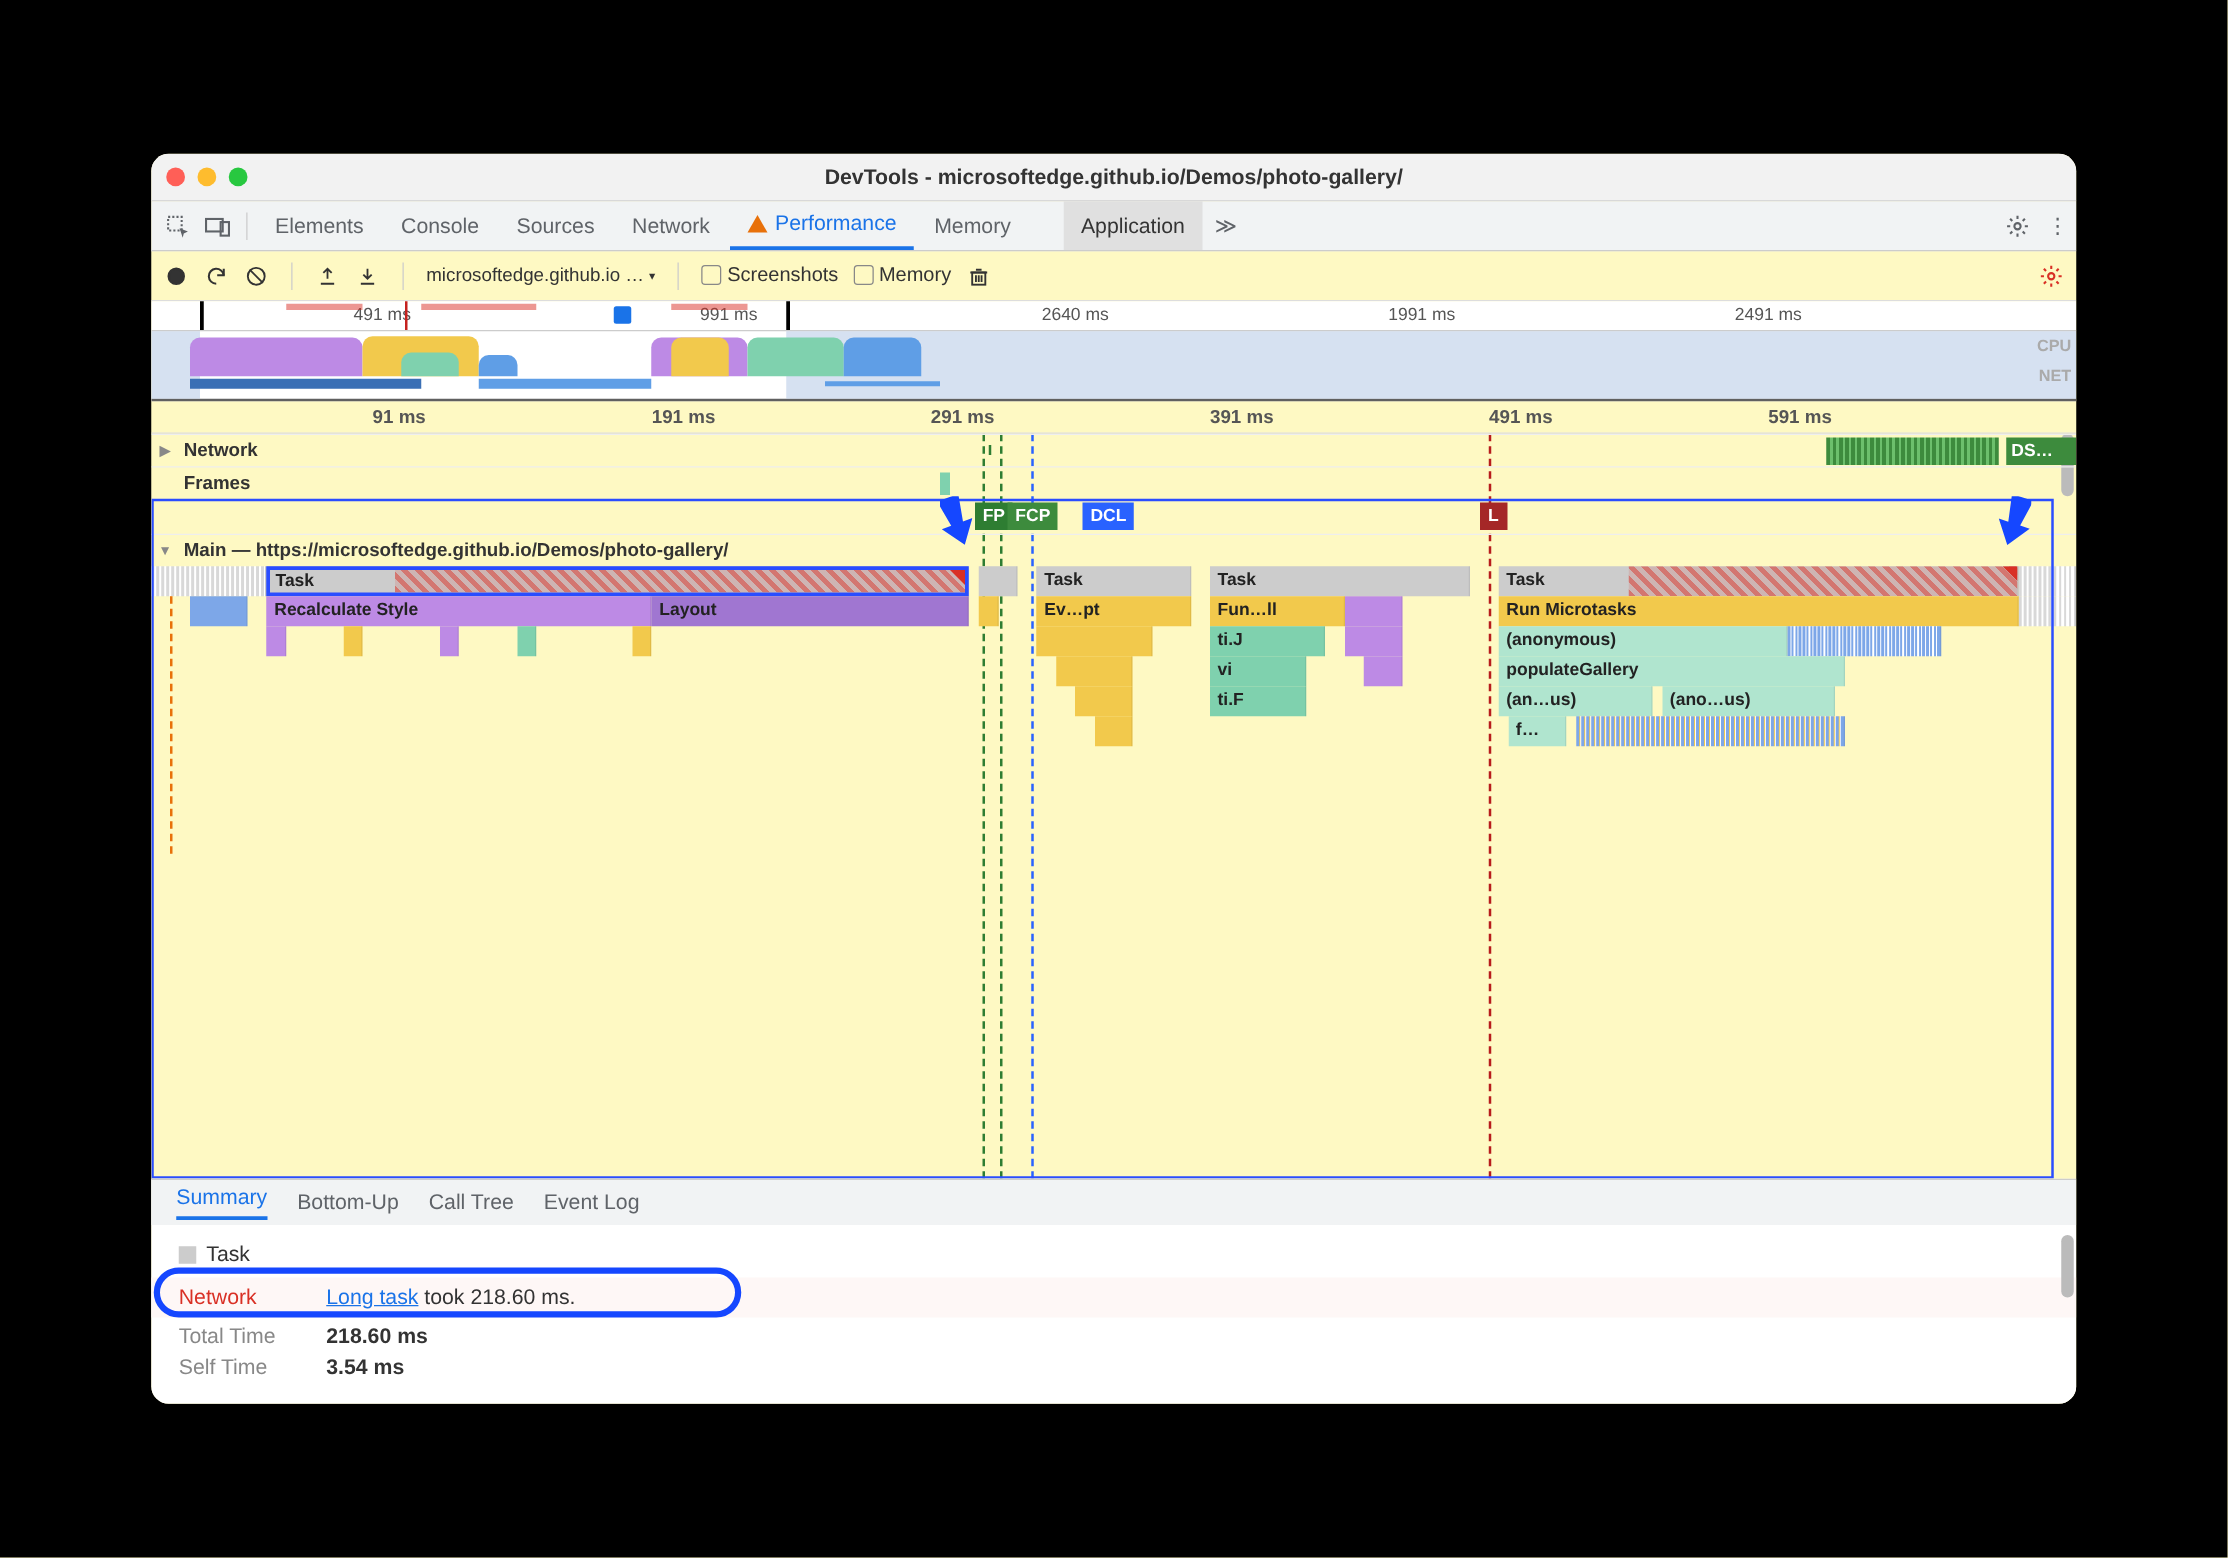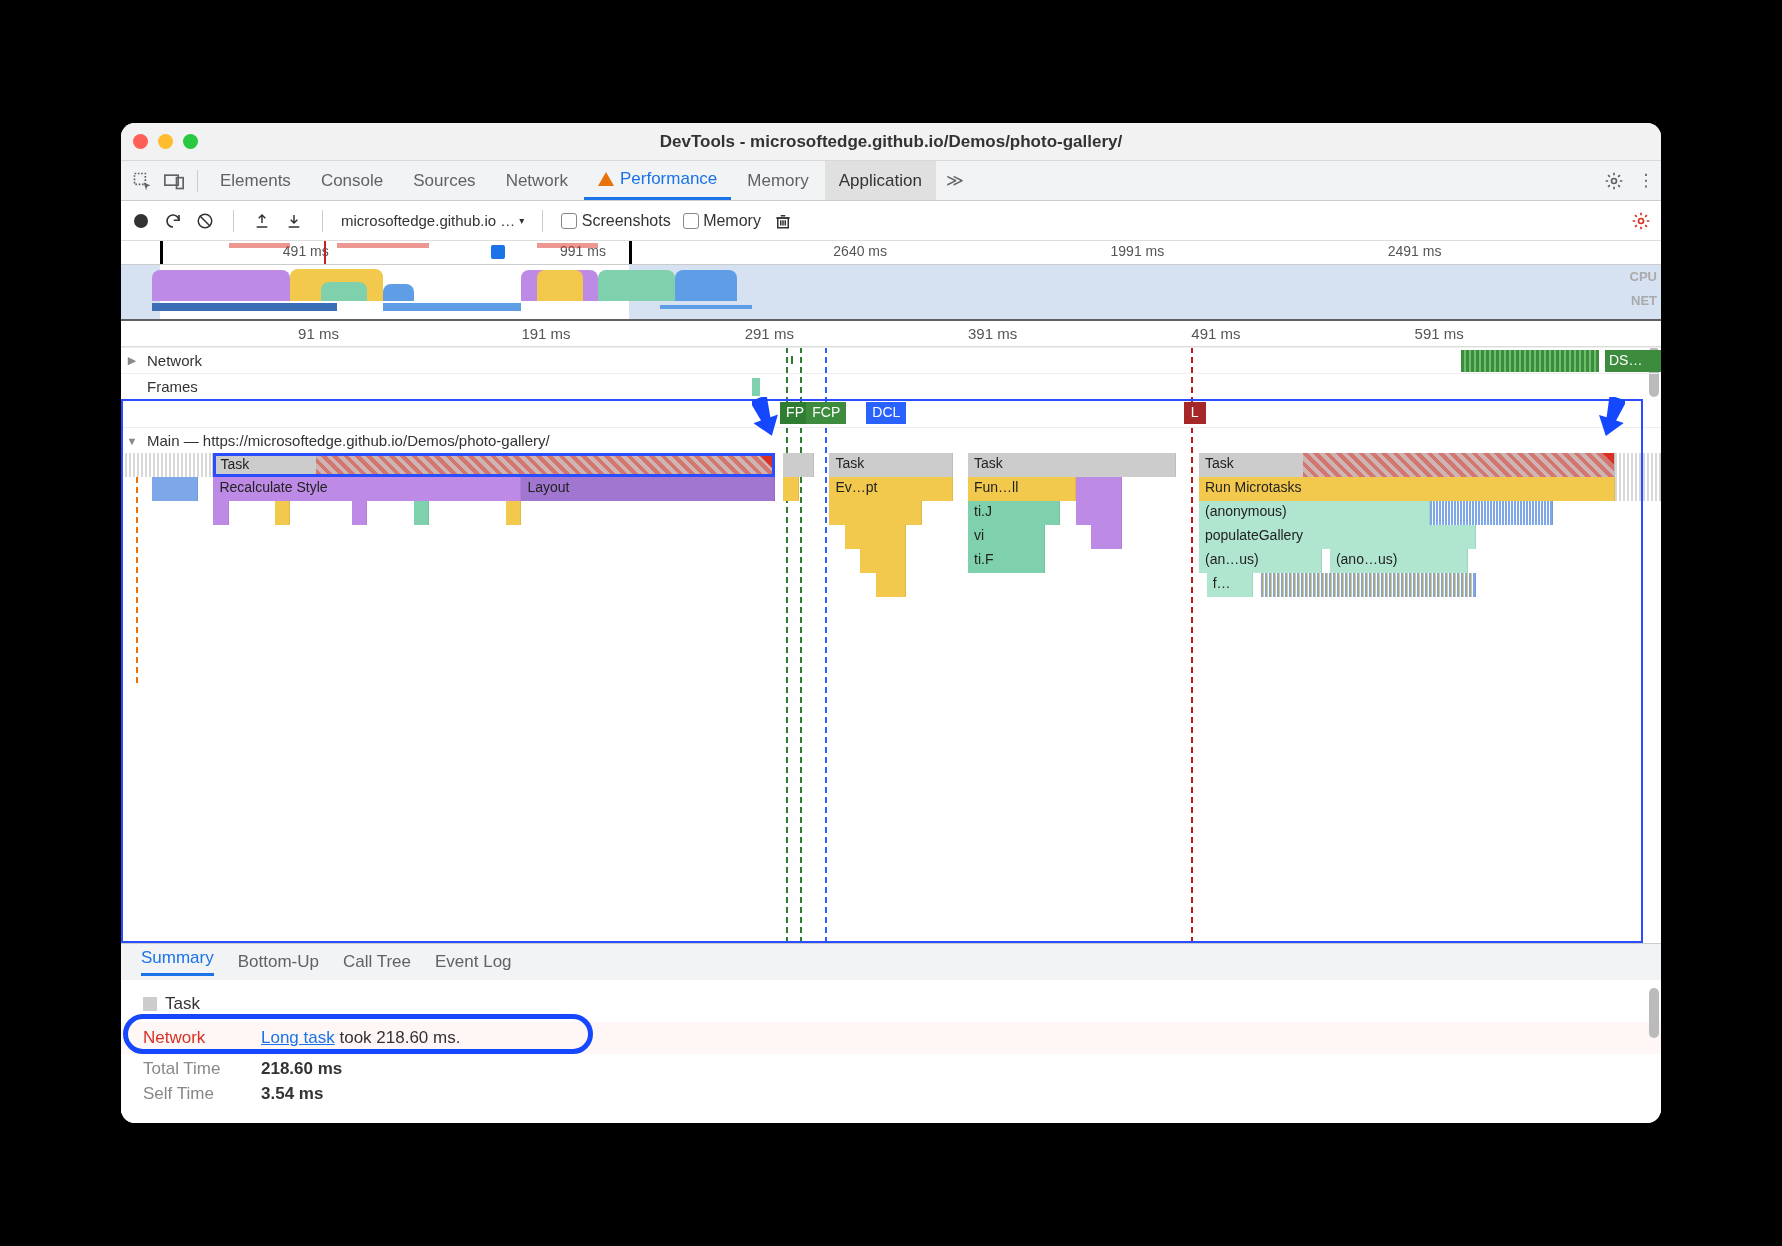--- a/index.html
+++ b/index.html
@@ -10,21 +10,21 @@
     color: #333;
     width: 1782px;
     height: 1246px;
     display: flex;
     align-items: center;
     justify-content: center;
   }
   .window {
     width: 1540px;
     height: 1000px;
-    background: #ffffff;
+    background: #fef9c3;
     border-radius: 14px;
     overflow: hidden;
     display: flex;
     flex-direction: column;
     box-shadow: 0 30px 60px rgba(0,0,0,0.5);
   }
   
   .titlebar {
     height: 38px;
     background: #f2f2f2;
@@ -66,21 +66,21 @@
     height: 100%;
     display: flex; align-items: center;
     color: #5f6368;
     cursor: pointer;
     gap: 6px;
   }
   .tab.active {
     color: #1a73e8;
     border-bottom: 3px solid #1a73e8;
   }
-  .tab.app { background: #e0e0e0; color: #333; }
+  .tab.app { background: #e0e0e0; color: #333; margin-left: 26px; }
   .warn-tri {
     width: 0; height: 0;
     border-left: 8px solid transparent;
     border-right: 8px solid transparent;
     border-bottom: 14px solid #e8710a;
     position: relative;
   }
   .gear-red { color: #d93025; }
   
   .toolbar {
@@ -124,20 +124,21 @@
   .netbar { position:absolute; left:0; right:0; bottom:8px; height:8px;}
   .netbar div { position:absolute; top:0; bottom:0; background:#5f9ee6; }
   .redbar { position:absolute; height:5px; background: rgba(217,48,37,0.5); top:2px;}
   
   .main-panel {
     flex: 1;
     display: flex;
     flex-direction: column;
     overflow: hidden;
     position: relative;
+    font-weight: bold;
   }
   .ruler {
     height: 26px; position: relative; border-bottom: 1px solid #ddd;
     font-size: 15px; color: #555; flex-shrink: 0;
   }
   .ruler .tick { position: absolute; top: 4px; }
   .tracks {
     flex: 1; overflow: hidden;
     position: relative;
   }

